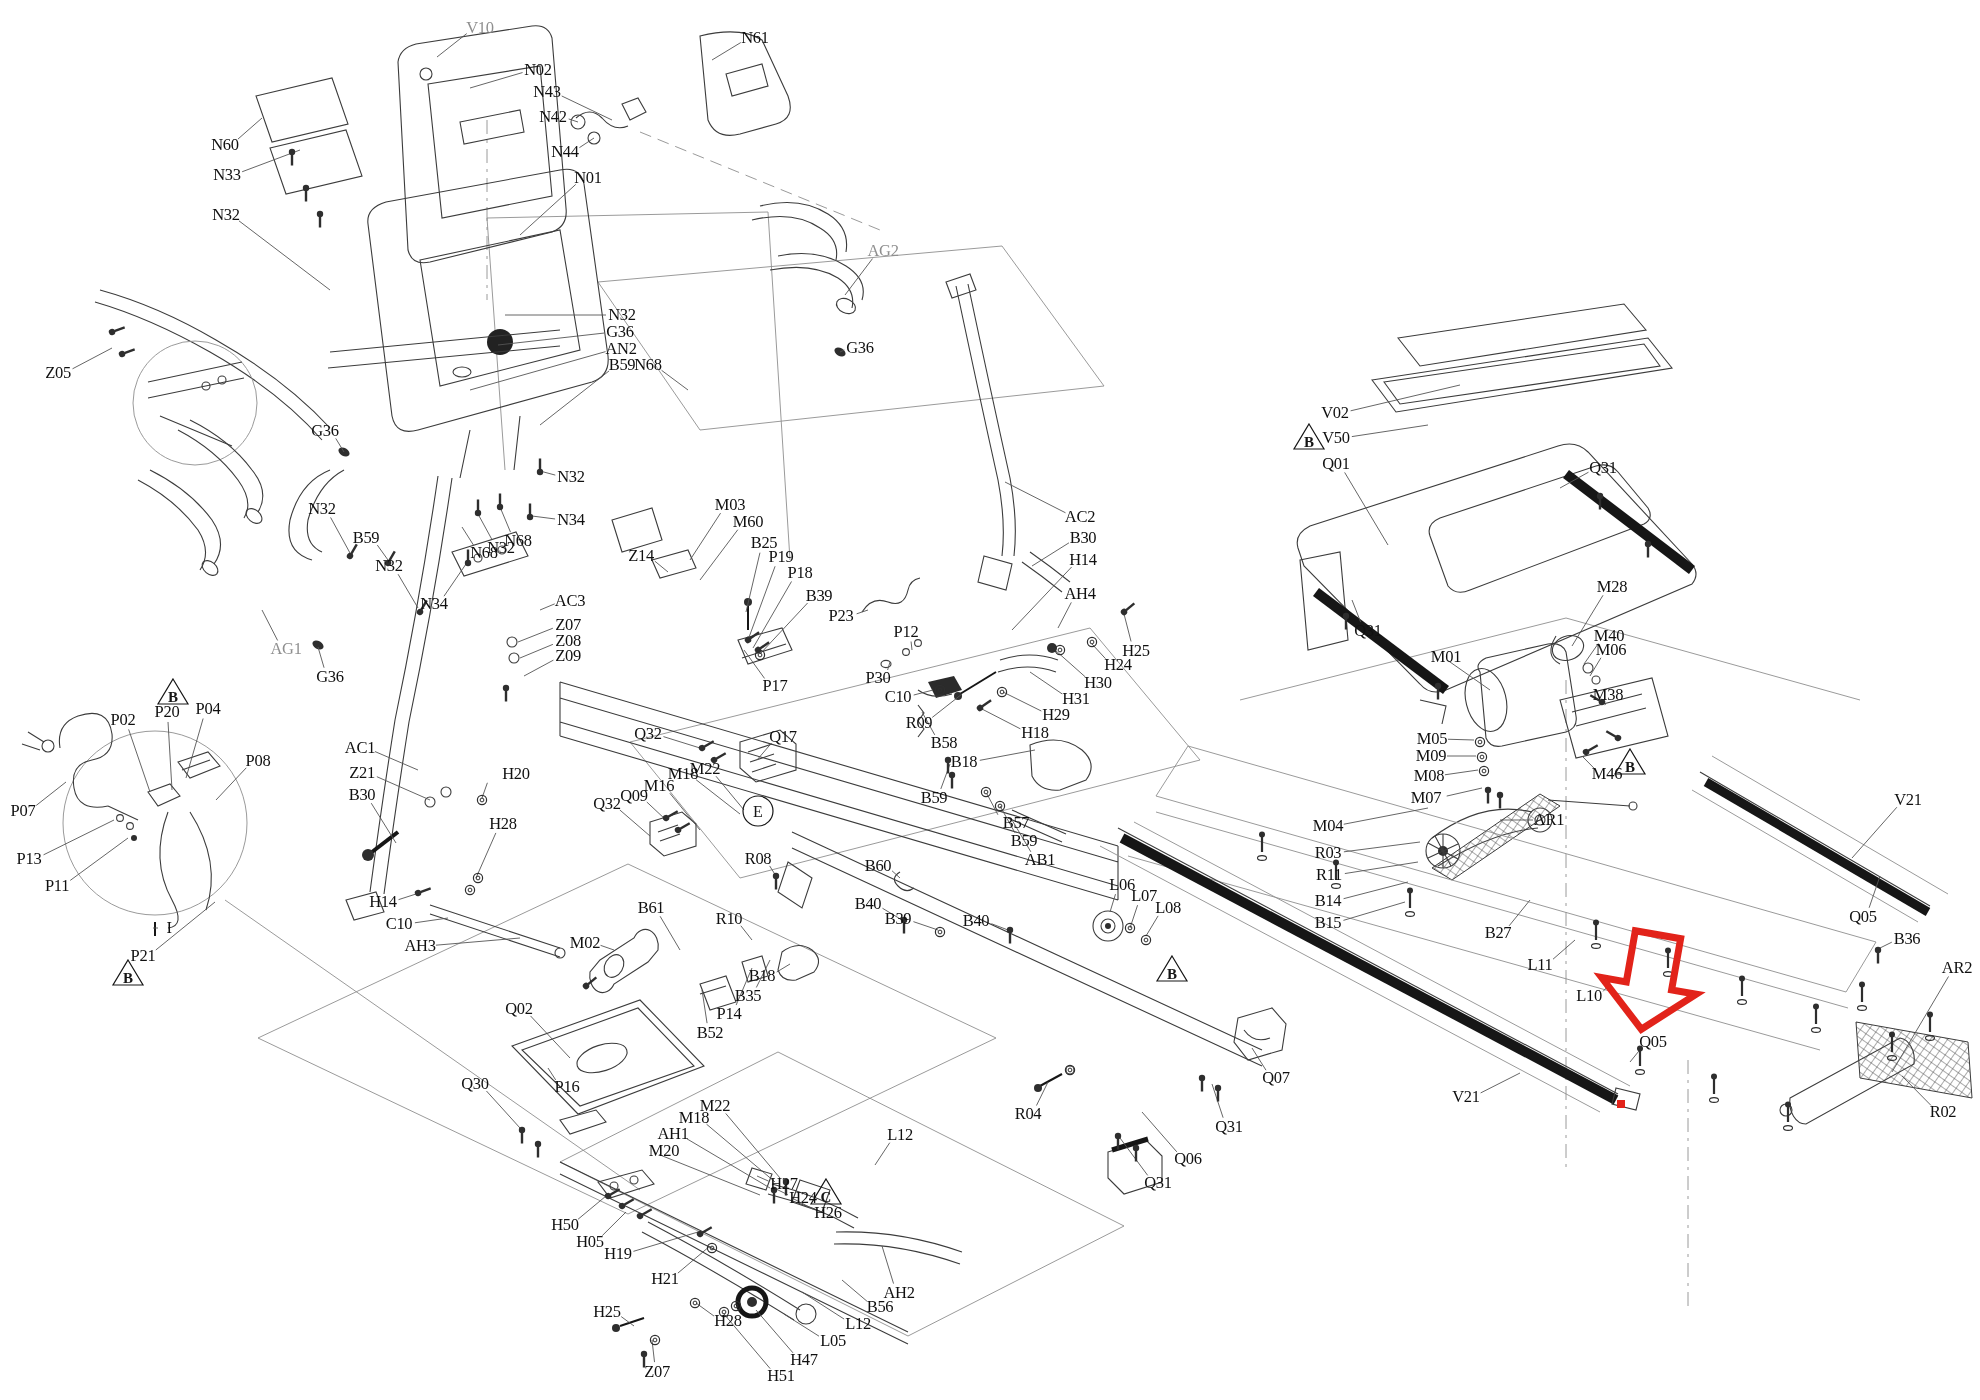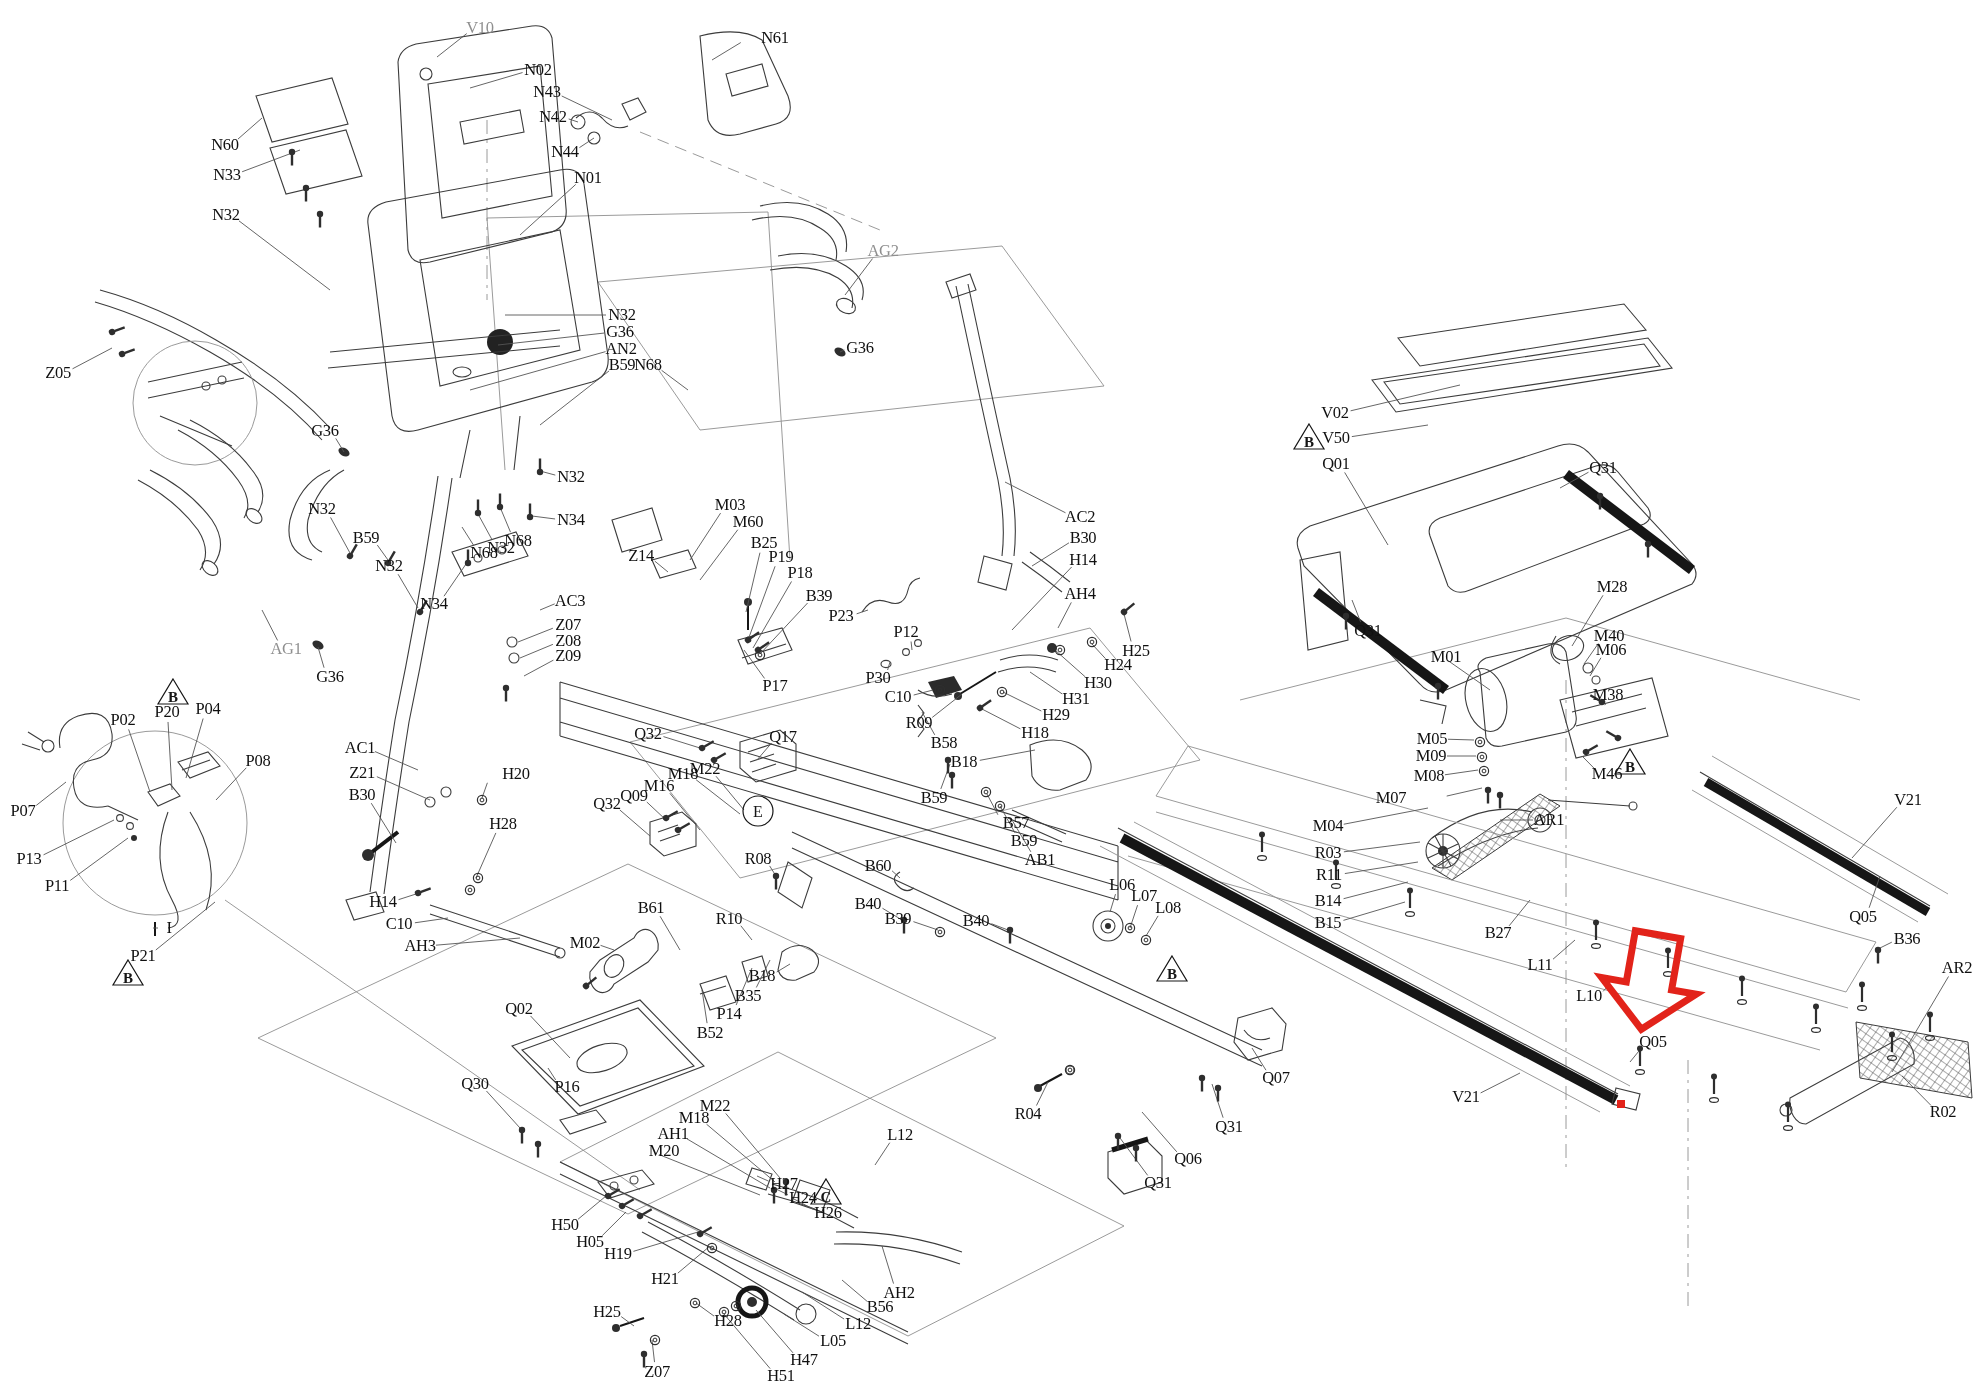--- a/index.html
+++ b/index.html
@@ -536,21 +536,21 @@
     <polygon id="hl-arrow" points="-23,-46 23,-46 23,6 48,6 0,50 -48,6 -23,6" fill="none" stroke-width="7" stroke-linejoin="miter" transform="translate(1650,980) rotate(10)" stroke="#e2231a"></polygon>
     <rect id="hl-dot" x="1617" y="1100" width="8" height="8" fill="#e2231a"></rect>
   </svg>
 
   <div id="labels">
       <div class="lbl gray" style="left: 480px; top: 28px;">V10</div>
       <div class="lbl" style="left: 538px; top: 70px;">N02</div>
       <div class="lbl" style="left: 547px; top: 92px;">N43</div>
       <div class="lbl" style="left: 553px; top: 117px;">N42</div>
       <div class="lbl" style="left: 565px; top: 152px;">N44</div>
-      <div class="lbl" style="left: 775px; top: 38px;">N61</div>
+      <div class="lbl" style="left: 755px; top: 38px;">N61</div>
       <div class="lbl" style="left: 588px; top: 178px;">N01</div>
       <div class="lbl" style="left: 225px; top: 145px;">N60</div>
       <div class="lbl" style="left: 227px; top: 175px;">N33</div>
       <div class="lbl" style="left: 226px; top: 215px;">N32</div>
       <div class="lbl" style="left: 622px; top: 315px;">N32</div>
       <div class="lbl" style="left: 620px; top: 332px;">G36</div>
       <div class="lbl" style="left: 621px; top: 349px;">AN2</div>
       <div class="lbl" style="left: 622px; top: 365px;">B59</div>
       <div class="lbl" style="left: 648px; top: 365px;">N68</div>
       <div class="lbl" style="left: 860px; top: 348px;">G36</div>
@@ -675,21 +675,21 @@
       <div class="lbl" style="left: 1603px; top: 468px;">Q31</div>
       <div class="lbl" style="left: 1368px; top: 631px;">Q31</div>
       <div class="lbl" style="left: 1612px; top: 587px;">M28</div>
       <div class="lbl" style="left: 1609px; top: 636px;">M40</div>
       <div class="lbl" style="left: 1611px; top: 650px;">M06</div>
       <div class="lbl" style="left: 1434px; top: 657px; margin-left: 12px;">M01</div>
       <div class="lbl" style="left: 1608px; top: 695px;">M38</div>
       <div class="lbl" style="left: 1432px; top: 739px;">M05</div>
       <div class="lbl" style="left: 1431px; top: 756px;">M09</div>
       <div class="lbl" style="left: 1429px; top: 776px;">M08</div>
-      <div class="lbl" style="left: 1391px; top: 798px;">M07</div>
+      <div class="lbl" style="left: 1426px; top: 798px;">M07</div>
       <div class="lbl" style="left: 1607px; top: 774px;">M46</div>
       <div class="lbl" style="left: 1328px; top: 826px;">M04</div>
       <div class="lbl" style="left: 1328px; top: 853px;">R03</div>
       <div class="lbl" style="left: 1329px; top: 875px;">R11</div>
       <div class="lbl" style="left: 1328px; top: 901px;">B14</div>
       <div class="lbl" style="left: 1328px; top: 923px;">B15</div>
       <div class="lbl" style="left: 1549px; top: 820px;">AR1</div>
       <div class="lbl" style="left: 1498px; top: 933px;">B27</div>
       <div class="lbl" style="left: 1540px; top: 965px;">L11</div>
       <div class="lbl" style="left: 1589px; top: 996px;">L10</div>

